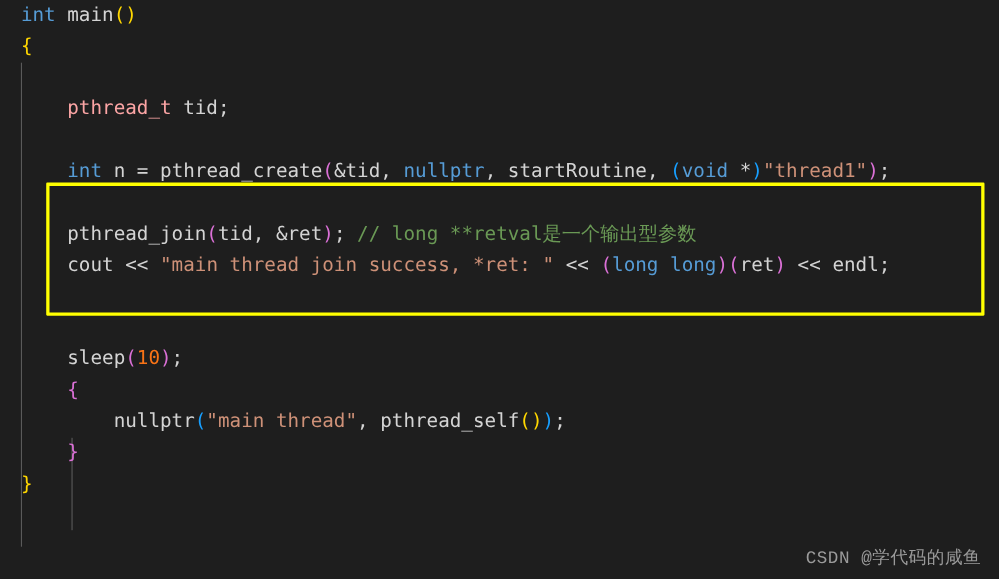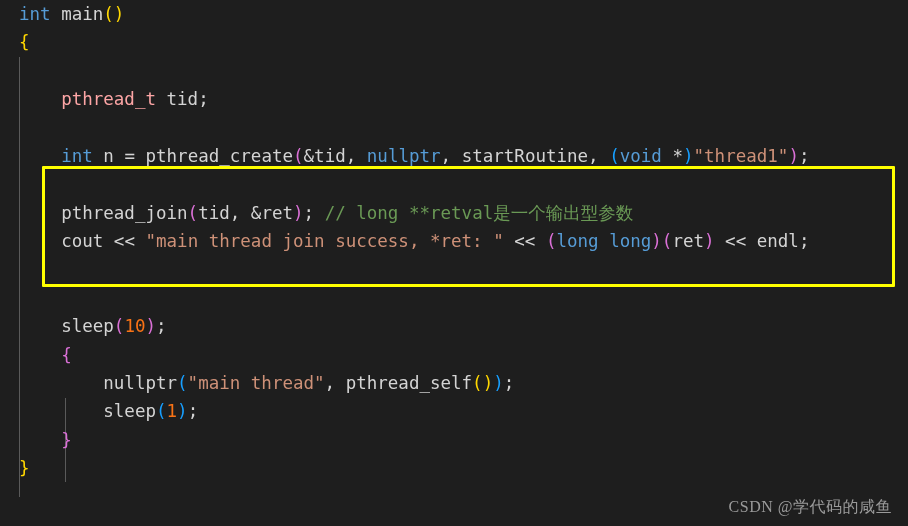--- a/index.html
+++ b/index.html
@@ -66,21 +66,21 @@
     pointer-events: none;
     border-radius: 1px;
   }
 
   
   .watermark {
     position: absolute;
     right: 16px;
     bottom: 8px;
     color: #9a9a9a;
-    font-family: Liberation Serif, serif;
+    font-family: Liberation Mono, monospace;
     font-size: 16px;
     letter-spacing: 0.5px;
   }
 </style>
 </head>
 <body>
 
 <div id="screenshot">
 
   <div class="code-area">
@@ -111,21 +111,20 @@
 
     <div class="code-line"><span class="plain"> </span></div>
 
     <div class="code-line"><span class="plain">    </span><span class="plain">sleep</span><span class="br-pink">(</span><span class="num">10</span><span class="br-pink">)</span><span class="plain">;</span></div>
 
 
     <div class="code-line"><span class="plain">    </span><span class="br-pink">{</span></div>
 
     <div class="code-line"><span class="plain">        </span><span class="plain">nullptr</span><span class="br-blue">(</span><span class="str">"main thread"</span><span class="plain">,</span><span class="plain"> </span><span class="plain">pthread_self</span><span class="br-gold">(</span><span class="br-gold">)</span><span class="br-blue">)</span><span class="plain">;</span></div>
 
-    <div class="code-line"><span class="plain">        </span><span class="plain">sleep</span><span class="br-blue">(</span><span class="num">1</span><span class="br-blue">)</span><span class="plain">;</span></div>
 
     <div class="code-line"><span class="plain">    </span><span class="br-pink">}</span></div>
 
     <div class="code-line"><span class="br-gold">}</span></div>
 
   </div>
 
   <div class="highlight-box"></div>
 
   <div class="watermark">CSDN @学代码的咸鱼</div>

